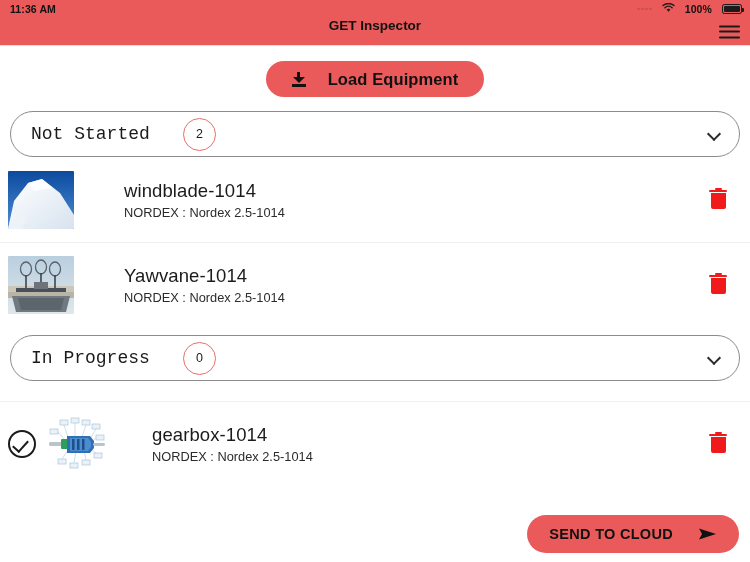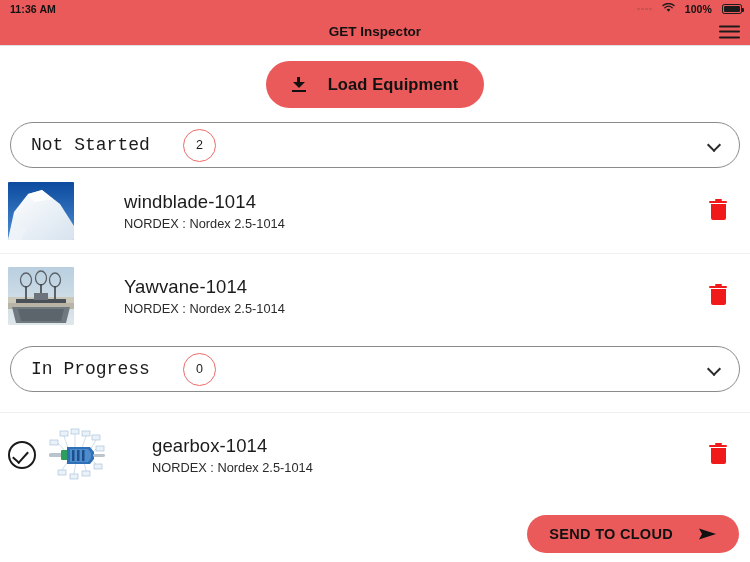--- a/index.html
+++ b/index.html
@@ -26,36 +26,36 @@
   .sb-dots i { width: 2.5px; height: 2.5px; background: #c95454; display: block; border-radius: 0; }
   .wifi { display: block; }
   .sb-batt-text { font-size: 10.5px; font-weight: 600; }
   .batt { width: 20px; height: 9.5px; border: 1px solid #1b1b1b; border-radius: 2.2px; position: relative; padding: 1px; }
   .batt::after { content: ""; position: absolute; right: -3px; top: 3px; width: 1.8px; height: 3.5px; background: #1b1b1b; border-radius: 0 1px 1px 0; }
   .batt i { display: block; height: 100%; width: 100%; background: #1b1b1b; border-radius: 1px; }
 
   
   .appbar {
     height: 28px; background: #EA5A5A;
-    display: flex; align-items: center; justify-content: center;
+    display: flex; justify-content: center;
     position: relative;
     border-bottom: 1px solid #e0e0e0;
   }
   .appbar-title { font-size: 13.5px; font-weight: 700; color: #111; }
   .hamburger { position: absolute; right: 10px; top: 50%; transform: translateY(-50%);
     width: 21px; display: flex; flex-direction: column; gap: 3.5px; cursor: pointer; }
   .hamburger i { display: block; height: 2px; background: #1a1a1a; border-radius: 1px; }
 
   
   .content { position: relative; height: 516px; background: #fff; }
 
   .load-wrap { display: flex; justify-content: center; padding-top: 15px; }
   .load-btn {
     background: #EA5A5A; border: none; border-radius: 26px;
-    height: 47px; min-width: 212px; padding: 0 26px;
+    height: 36px; min-width: 212px; padding: 0 26px;
     display: inline-flex; align-items: center; justify-content: center; gap: 22px;
     cursor: pointer; color: #111;
   }
   .load-btn .label { font-size: 16.5px; font-weight: 600; letter-spacing: .1px; }
   .dl-icon { width: 14px; height: 15px; position: relative; display: block; }
   .dl-icon .stem { position: absolute; left: 5.5px; top: 0; width: 3px; height: 7px; background: #111; }
   .dl-icon .head { position: absolute; left: 1px; top: 5px; width: 0; height: 0;
     border-left: 6px solid transparent; border-right: 6px solid transparent; border-top: 6px solid #111; }
   .dl-icon .base { position: absolute; left: 0; bottom: 0; width: 14px; height: 2.4px; background: #111; }
 

